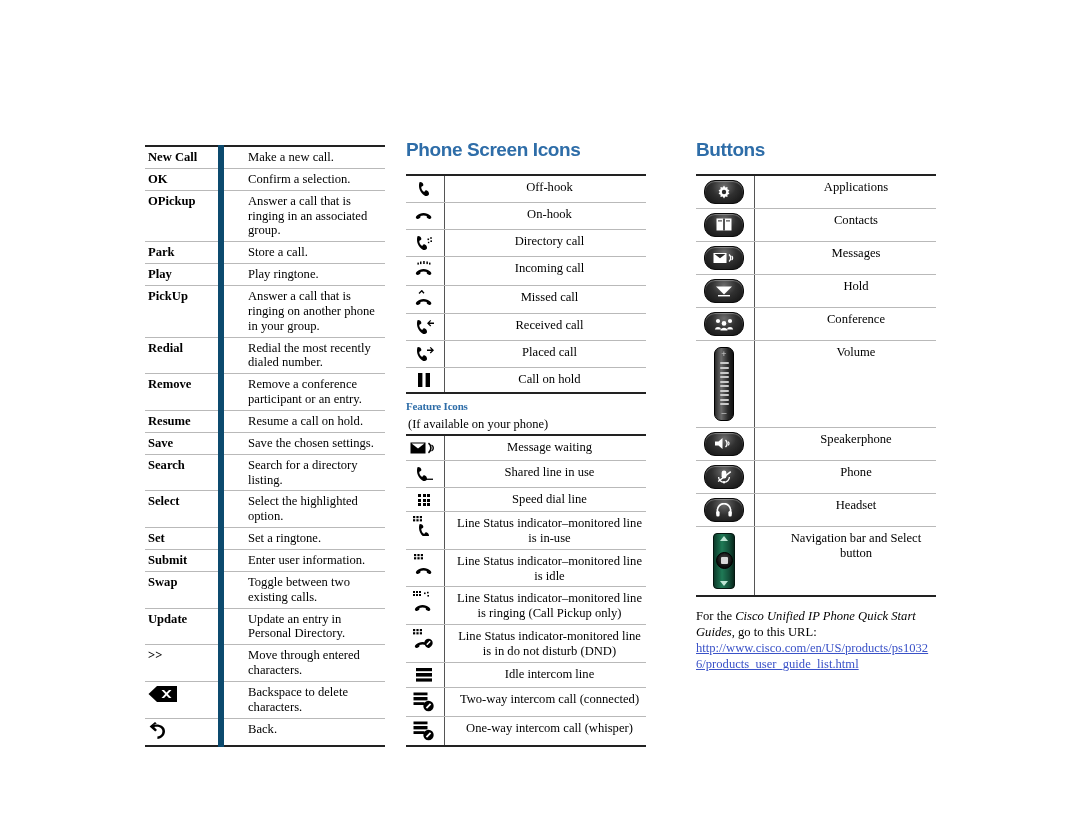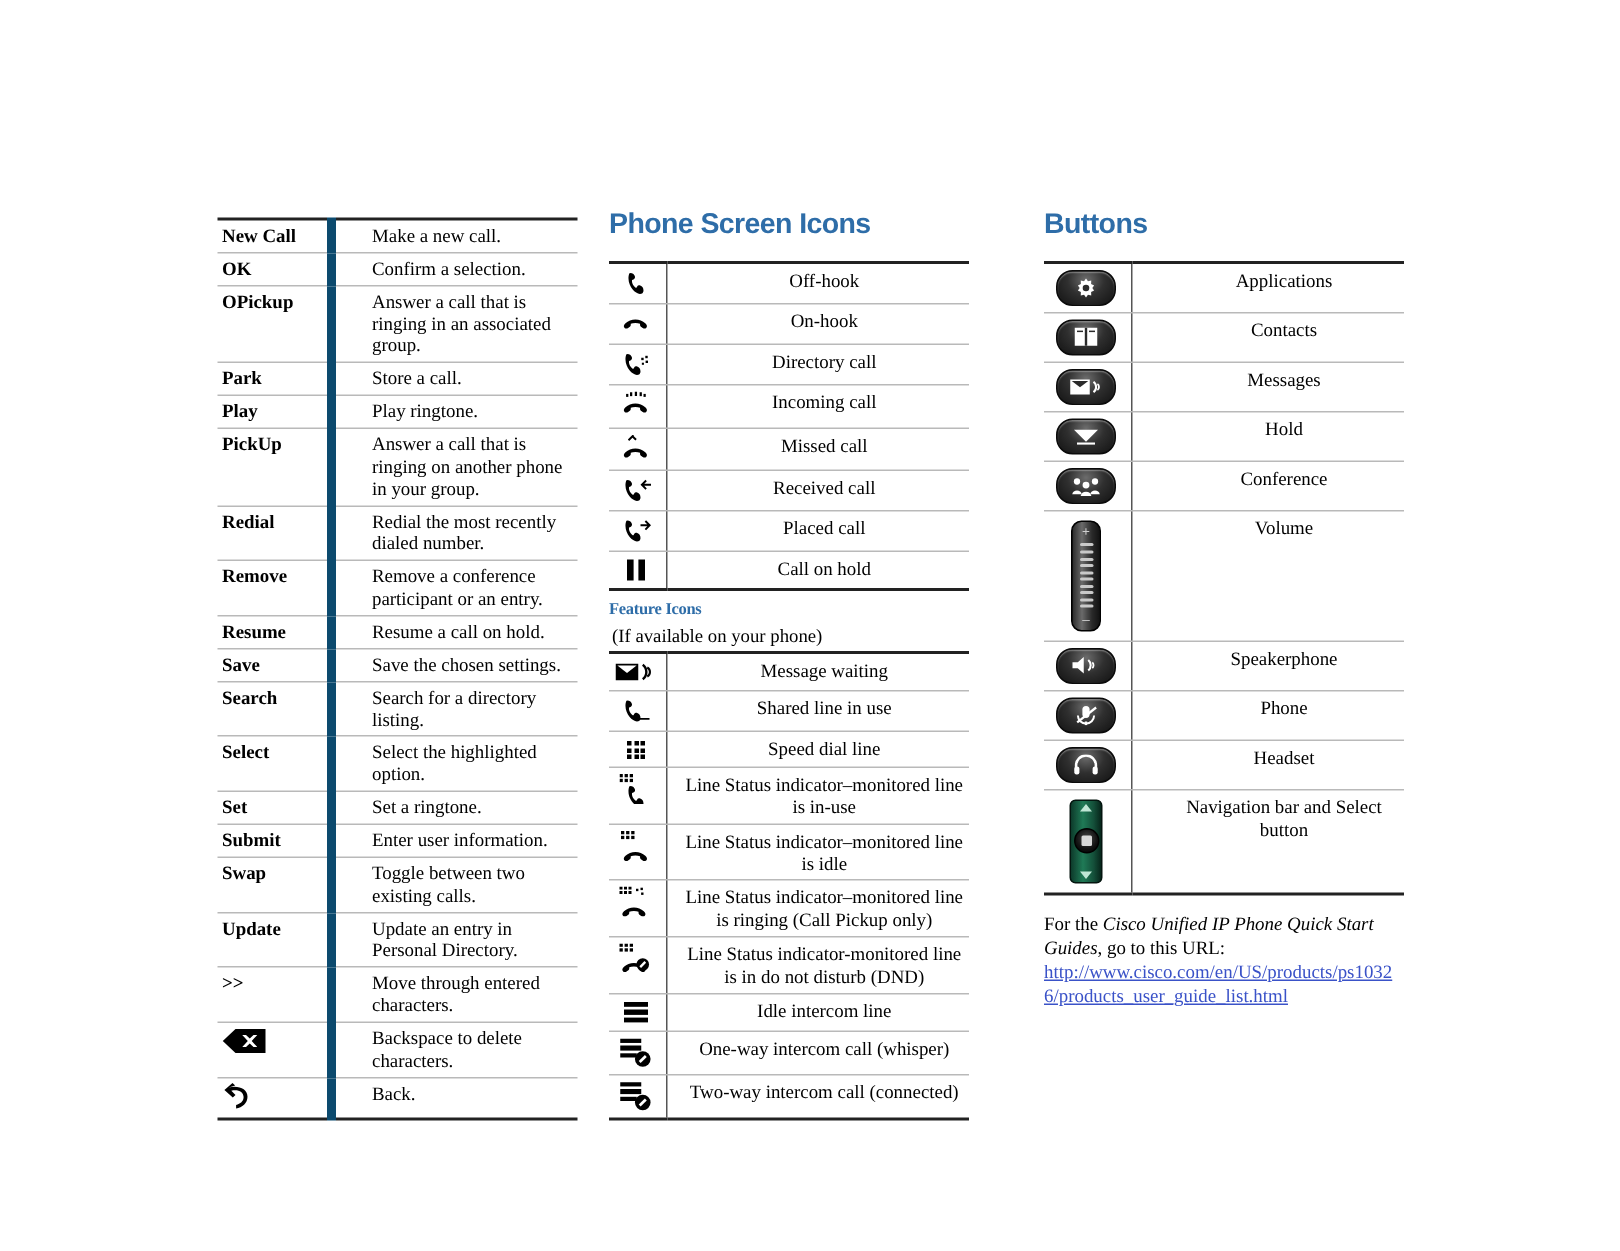--- a/index.html
+++ b/index.html
@@ -445,31 +445,31 @@
           <td class="v">Idle intercom line</td>
         </tr>
         <tr>
           <td class="ic"><span class="g"><svg width="22" height="20" viewBox="0 0 22 20">
                 <rect x="0.5" y="0.5" width="14" height="2.8"></rect>
                 <rect x="0.5" y="5" width="14" height="3.4"></rect>
                 <rect x="0.5" y="10.2" width="11" height="2.8"></rect>
                 <circle cx="15.5" cy="14" r="5.2"></circle>
                 <rect x="12.6" y="13.1" width="5.8" height="1.8" fill="#fff" transform="rotate(-45 15.5 14)"></rect>
               </svg></span></td>
-          <td class="v">One-way intercom call (whisper)</td>
+          <td class="v">Two-way intercom call (connected)</td>
         </tr>
         <tr>
           <td class="ic"><span class="g"><svg width="22" height="20" viewBox="0 0 22 20">
                 <rect x="0.5" y="0.5" width="14" height="2.8"></rect>
                 <rect x="0.5" y="5" width="14" height="3.4"></rect>
                 <rect x="0.5" y="10.2" width="11" height="2.8"></rect>
                 <circle cx="15.5" cy="14" r="5.2"></circle>
                 <rect x="12.6" y="13.1" width="5.8" height="1.8" fill="#fff" transform="rotate(-45 15.5 14)"></rect>
               </svg></span></td>
-          <td class="v">Two-way intercom call (connected)</td>
+          <td class="v">One-way intercom call (whisper)</td>
         </tr>
       </tbody>
   </table>
 </div>
 
 <div class="col" id="col-buttons">
   <h2 class="section-heading">Buttons</h2>
 
   <table class="kv icontbl" id="tbl-buttons">
     <tbody id="buttons-body">

